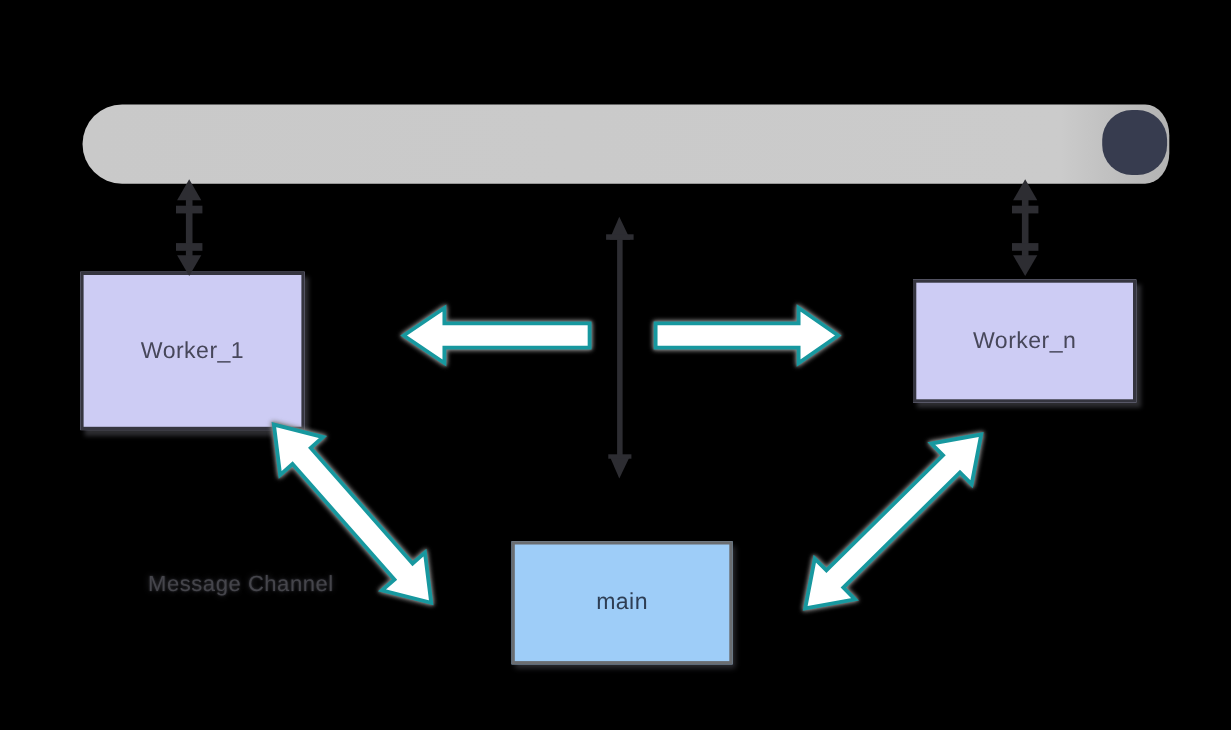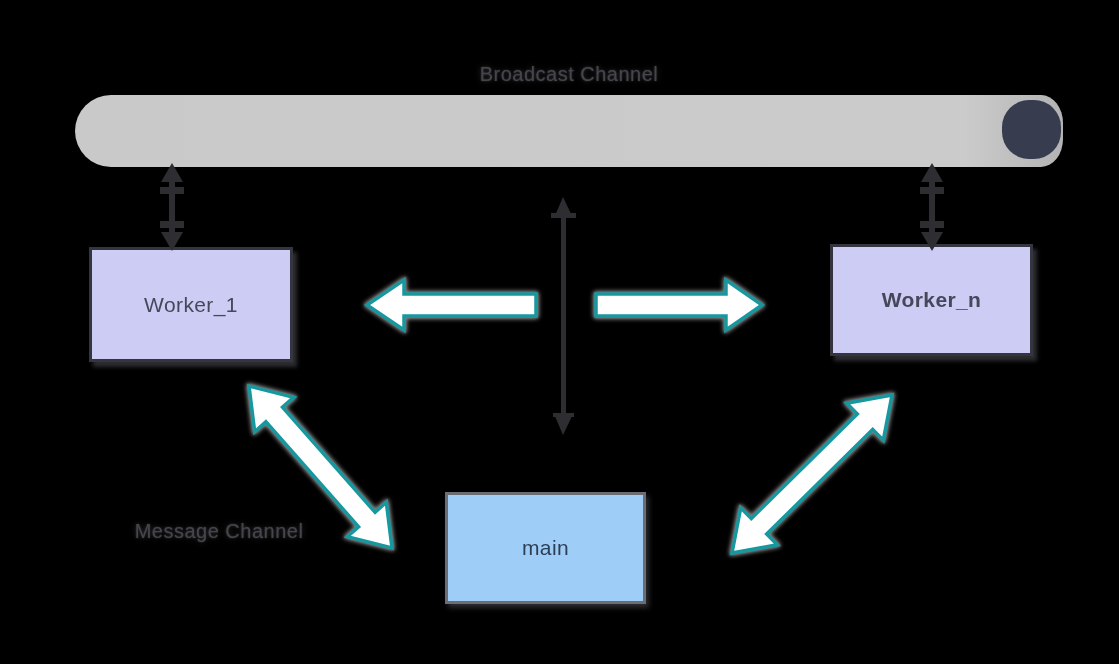--- a/index.html
+++ b/index.html
@@ -29,40 +29,39 @@
 
   
   .node{
     position:absolute;display:flex;align-items:center;justify-content:center;
     box-sizing:border-box;font-size:21px;letter-spacing:.4px;
   }
   .worker{
     background:#cdccf4;border:3px solid #35353f;color:#47475a;
     box-shadow:4px 5px 4px rgba(112,112,122,0.40);
   }
-  .worker-1{left:89px;top:247px;width:204px;height:115px;justify-content:center;}
-  .worker-n{left:830px;top:244px;width:203px;height:112px;font-weight:bold;}
+  .worker-1{left:73px;top:247px;width:204px;height:144px;justify-content:center;}
+  .worker-n{left:830px;top:254px;width:203px;height:112px;}
   .main-box{
-    left:445px;top:492px;width:201px;height:112px;
+    left:465px;top:492px;width:201px;height:112px;
     background:#9ecdf8;border:3px solid #6a6d71;color:#2e3e54;
     box-shadow:3px 4px 5px rgba(72,72,80,0.60);
   }
 
   
   .overlay{position:absolute;left:0;top:0;width:1119px;height:664px;pointer-events:none;}
   .teal-arrow{stroke:#17989f;stroke-width:3.5;fill:#ffffff;stroke-linejoin:miter;}
   .teal-glow{filter:drop-shadow(0 0 2.5px #8d8d8d) drop-shadow(0 0 1px #6f6f6f);}
   .dark-connector{fill:#2d2d32;}
 </style>
 </head>
 <body>
 
 <div class="stage">
 
-  <div class="ghost-label bc-title">Broadcast Channel</div>
 
   <div class="pipe"></div>
   <div class="pipe-cap"></div>
 
   <div class="node worker worker-1">
     <span>Worker_1</span>
   </div>
 
   <div class="node worker worker-n">
     <span>Worker_n</span>

